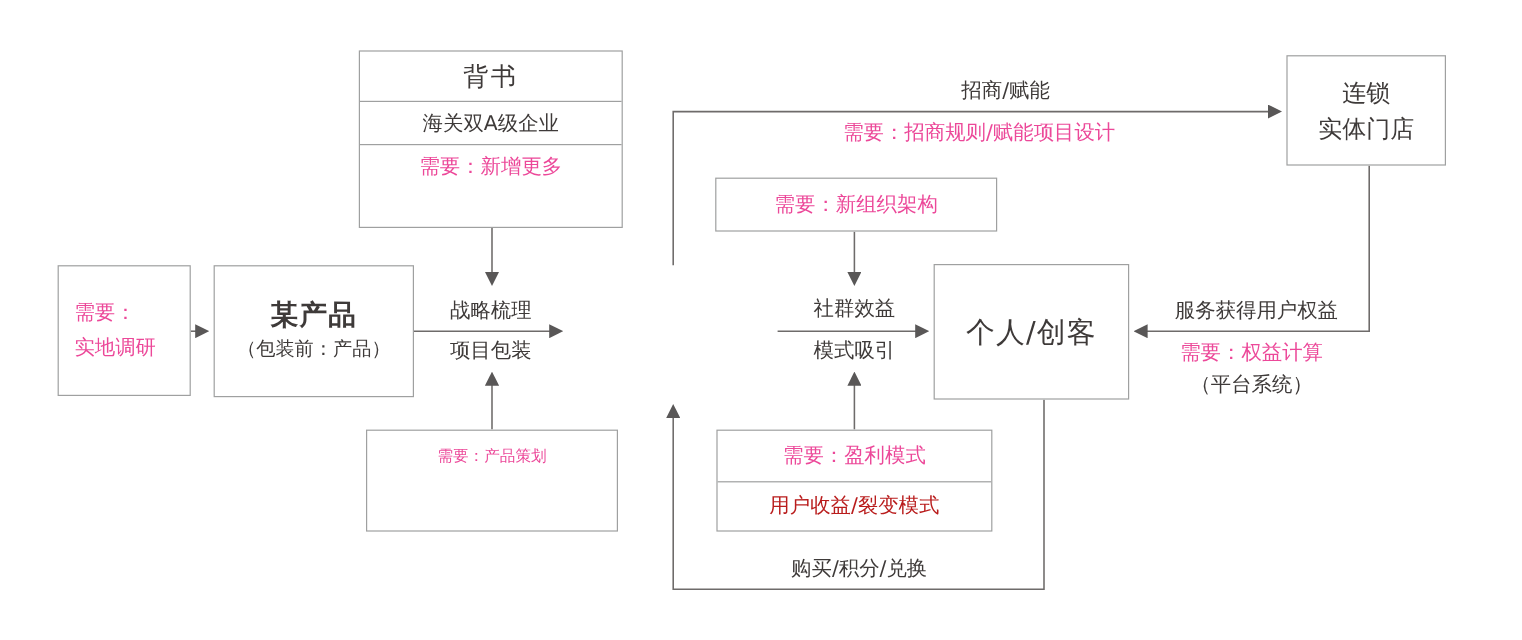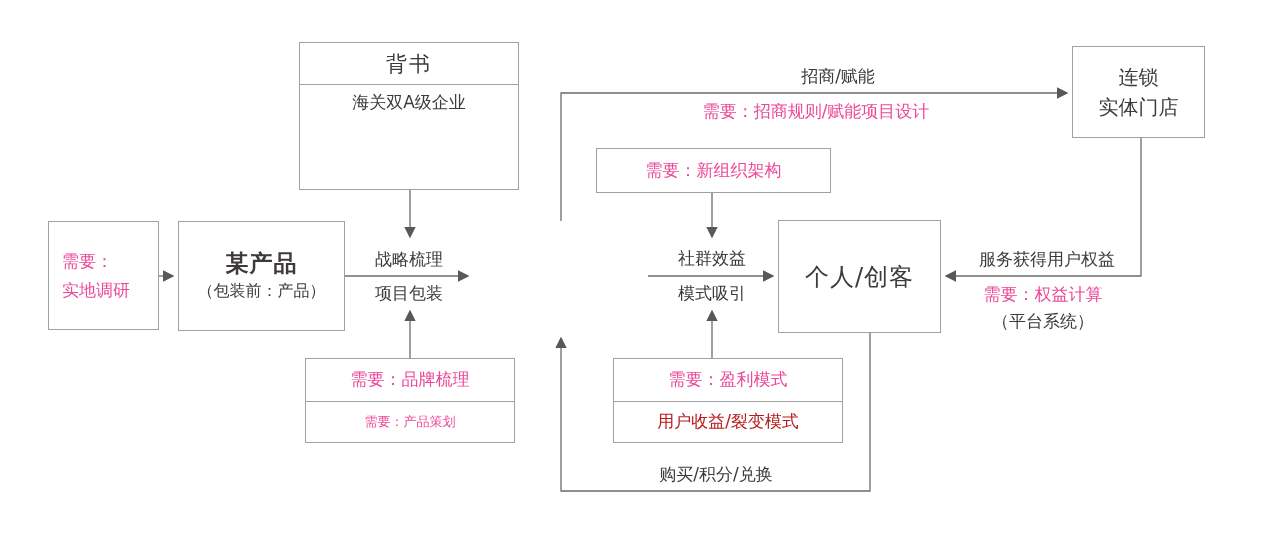--- a/index.html
+++ b/index.html
@@ -69,20 +69,21 @@
 
       <line x1="712" y1="193" x2="712" y2="236" marker-end="url(#arr)"></line>
 
       <line x1="712" y1="358" x2="712" y2="312" marker-end="url(#arr)"></line>
     </g>
   </svg>
 
   <div class="node rows" style="left:299px;top:42px;width:220px;height:148px;">
     <div class="row" style="height:41px;font-size:21px;letter-spacing:2px;">背书</div>
     <div class="row" style="height:36px;font-size:17px;">海关双A级企业</div>
+    <div class="row red" style="height:35px;font-size:17px;">需要：新增更多</div>
   </div>
 
   <div class="node" style="left:48px;top:221px;width:111px;height:109px;justify-content:center;">
     <div class="red" style="font-size:17px;line-height:1.65;padding-left:13px;">
       <div>需要：</div>
       <div>实地调研</div>
     </div>
   </div>
 
   <div class="node center-col" style="left:178px;top:221px;width:167px;height:110px;justify-content:center;text-align:center;">
@@ -98,25 +99,24 @@
   <div class="node center-col" style="left:1072px;top:46px;width:133px;height:92px;justify-content:center;text-align:center;font-size:20px;line-height:1.5;">
     <div>连锁</div>
     <div>实体门店</div>
   </div>
 
   <div class="node center-col red" style="left:596px;top:148px;width:235px;height:45px;justify-content:center;text-align:center;font-size:17px;">
     <div>需要：新组织架构</div>
   </div>
 
   <div class="node rows" style="left:305px;top:358px;width:210px;height:85px;">
-    <div class="row red" style="height:42px;font-size:17px;">需要：品牌梳理</div>
     <div class="row red" style="height:42px;font-size:13px;">需要：产品策划</div>
   </div>
 
-  <div class="node rows" style="left:597px;top:358px;width:230px;height:85px;margin-left:16px;">
+  <div class="node rows" style="left:597px;top:358px;width:230px;height:85px;">
     <div class="row red" style="height:42px;font-size:17px;">需要：盈利模式</div>
     <div class="row graytext" style="height:42px;font-size:17px;">用户收益/裂变模式</div>
   </div>
 
   <div class="lbl" style="left:409px;top:259px;">战略梳理</div>
   <div class="lbl" style="left:409px;top:293px;">项目包装</div>
 
   <div class="lbl" style="left:712px;top:258px;">社群效益</div>
   <div class="lbl" style="left:712px;top:293px;">模式吸引</div>
 

